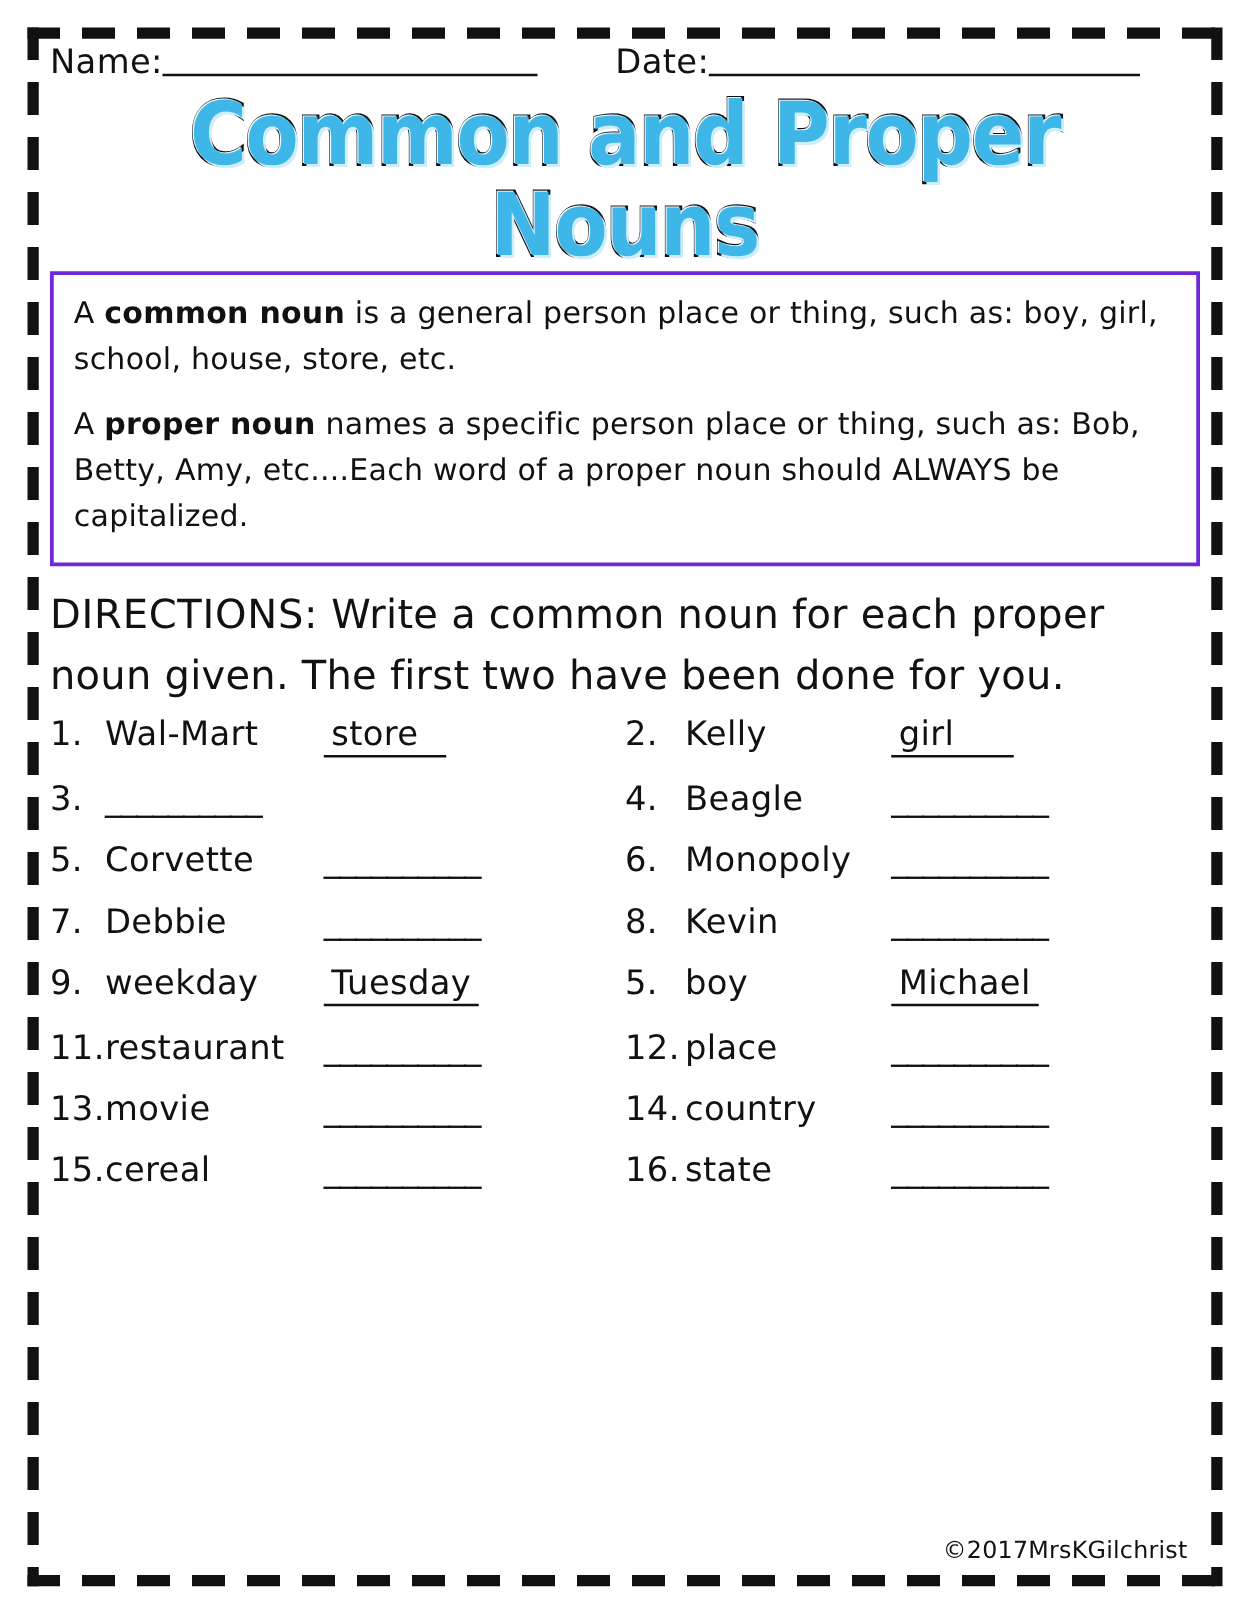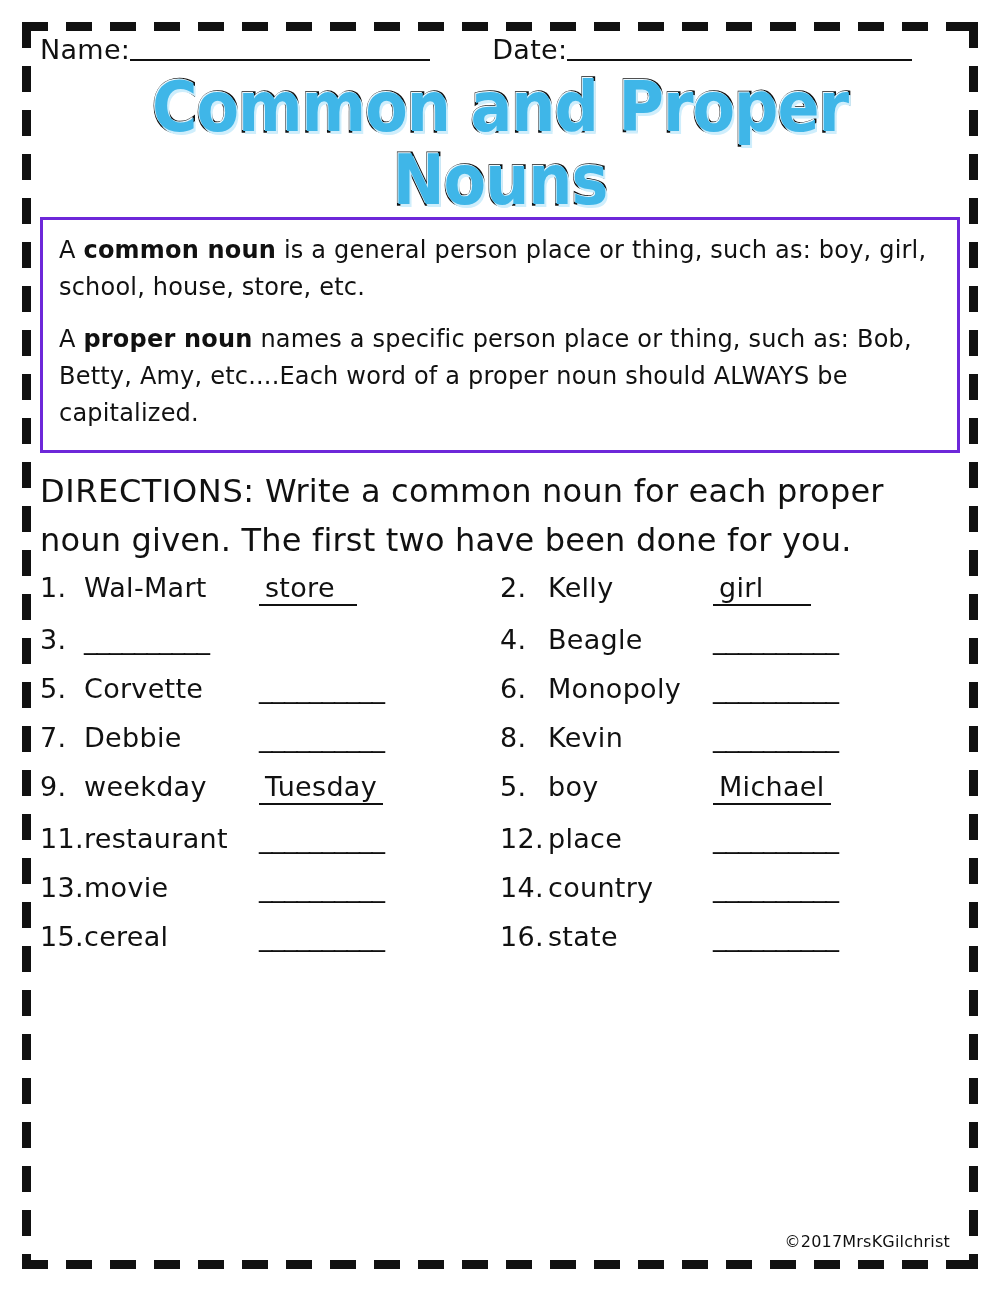--- a/index.html
+++ b/index.html
@@ -160,21 +160,21 @@
   }
   
   .cell.right .num { width: 48px; flex: 0 0 48px; }
   .cell.right .word { min-width: 165px; }
 
   
   .footer {
     position: absolute;
     right: 10px;
     bottom: 6px;
-    font-size: 16px;
+    font-size: 19px;
     letter-spacing: 0.2px;
   }
 </style>
 </head>
 <body>
 
 <div class="sheet">
 
   <div class="frame">
     <div class="edge top"></div>

